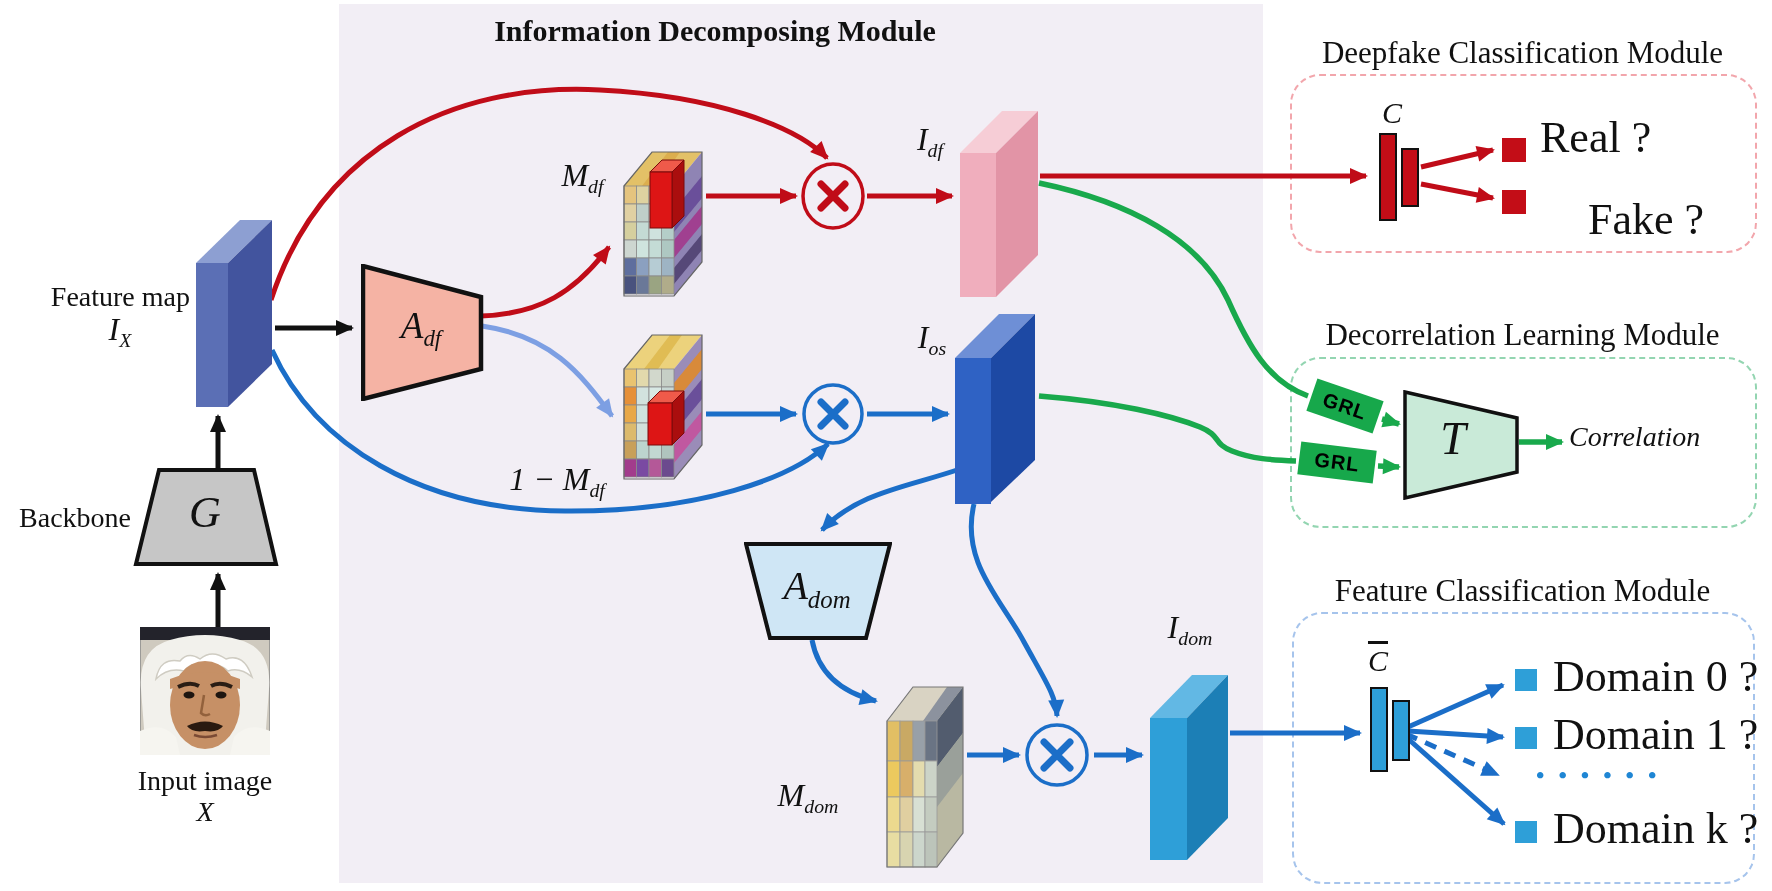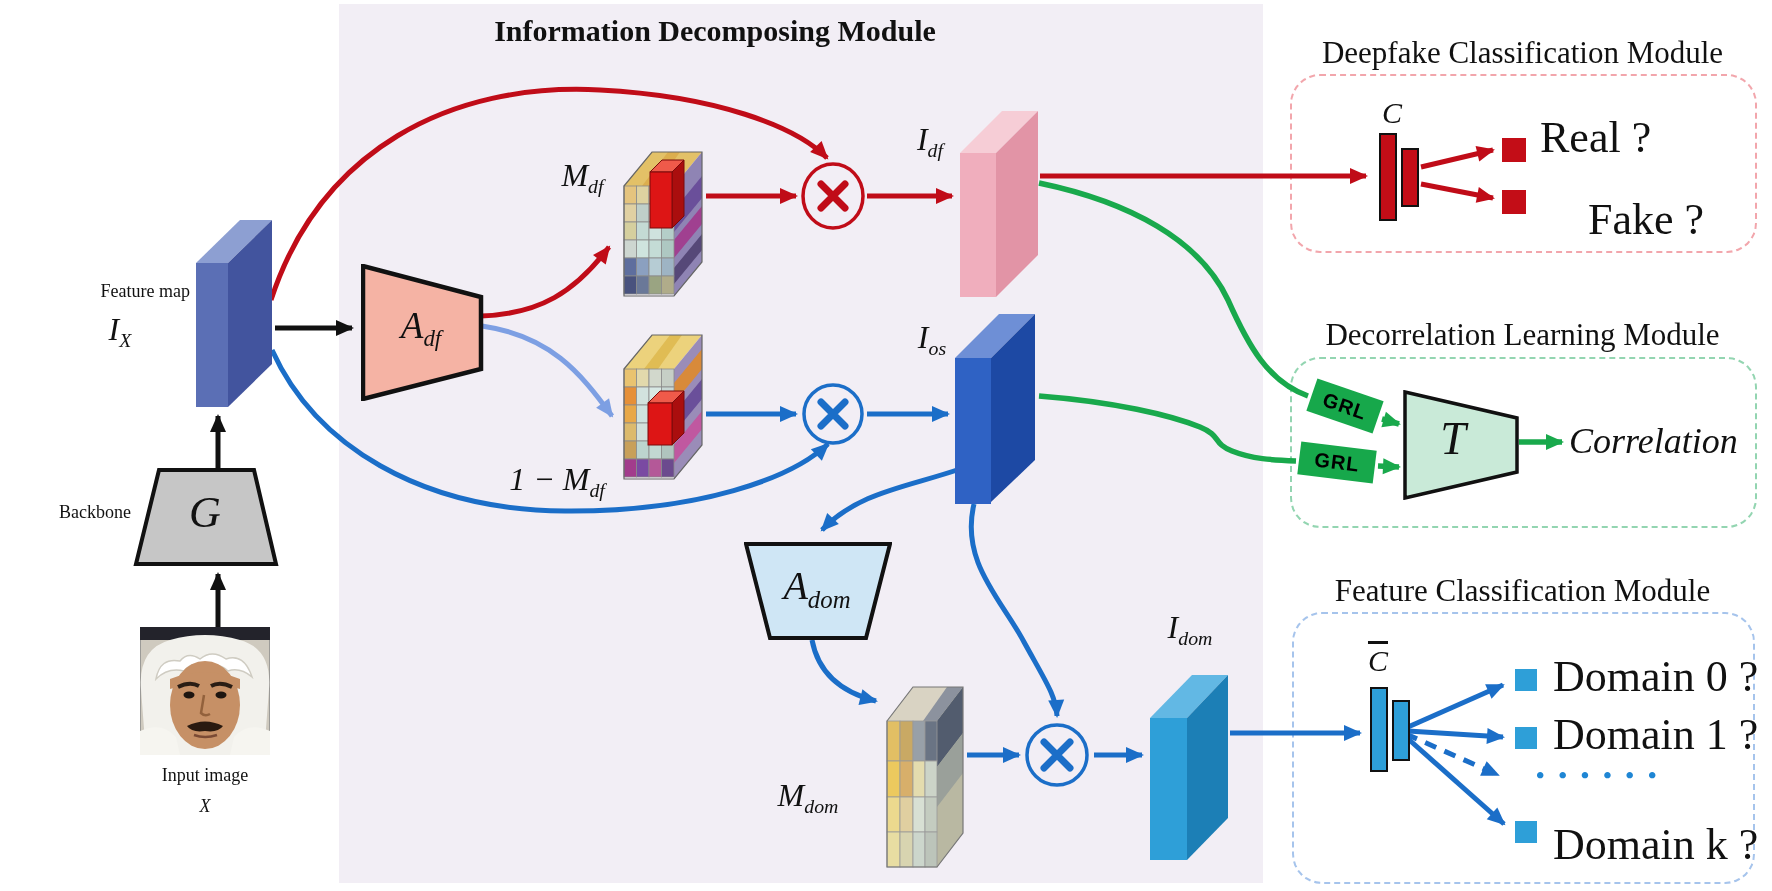--- a/index.html
+++ b/index.html
@@ -5,21 +5,21 @@
   html,body{margin:0;padding:0;background:#ffffff;}
   body{width:1772px;height:891px;position:relative;overflow:hidden;
        font-family:"Liberation Serif","DejaVu Serif",serif;color:#111;}
   .panel{position:absolute;left:339px;top:4px;width:924px;height:879px;background:#f2eef5;z-index:1;}
   .modbox{position:absolute;border-radius:30px;z-index:2;background:transparent;}
   .box-deepfake{left:1290px;top:74px;width:463px;height:175px;border:2.5px dashed #f2a6ac;}
   .box-decorr {left:1290px;top:357px;width:463px;height:167px;border:2.5px dashed #93d5b1;}
   .box-domain {left:1292px;top:612px;width:459px;height:268px;border:2.5px dashed #a6c4ec;}
   svg.overlay{position:absolute;left:0;top:0;z-index:3;}
   .shape{position:absolute;z-index:4;}
-  .lbl{position:absolute;z-index:5;font-size:18px;line-height:1.1;}
+  .lbl{position:absolute;z-index:5;font-size:28px;line-height:1.1;}
   .math{font-style:italic;}
   .math sub{font-size:0.62em;font-style:italic;text-align:right;}
   .ctr{text-align:center;}
   .rt{text-align:right;}
   .big-title{font-weight:bold;font-size:30px;}
   .mod-title{font-size:31px;}
   .sym-lbl{font-size:32px;}
   .bar{position:absolute;z-index:5;border:2px solid #111;}
   .bar-red{background:#c30d17;}
   .bar-blue{background:#2e9fd8;}
@@ -339,22 +339,22 @@
   <div class="lbl ctr math sym-lbl" style="left:738px;top:778px;width:140px;"><span>M</span><sub>dom</sub></div>
   <div class="lbl ctr math sym-lbl" style="left:1145px;top:610px;width:90px;"><span>I</span><sub>dom</sub></div>
 
   <div class="lbl mod-title ctr" style="left:1290px;top:36px;width:465px;">Deepfake Classification Module</div>
   <div class="lbl ctr math" style="left:1372px;top:96px;width:40px;font-size:30px;">C</div>
   <div class="lbl out-lbl" style="left:1540px;top:114px;">Real ?</div>
   <div class="lbl out-lbl" style="left:1540px;top:196px;margin-left:48px;">Fake ?</div>
 
   <div class="lbl mod-title ctr" style="left:1290px;top:318px;width:465px;">Decorrelation Learning Module</div>
   <div class="lbl ctr math" style="left:1408px;top:414px;width:90px;font-size:46px;">T</div>
-  <div class="lbl math" style="left:1569px;top:422px;font-size:36px;">Correlation</div>
+  <div class="lbl math" style="left:1569px;top:422px;font-size:28px;">Correlation</div>
 
   <div class="lbl mod-title ctr" style="left:1292px;top:574px;width:461px;">Feature Classification Module</div>
   <div class="lbl ctr math overline-c" style="left:1356px;top:644px;width:44px;font-size:30px;">C</div>
   <div class="lbl out-lbl" style="left:1553px;top:653px;">Domain 0 ?</div>
   <div class="lbl out-lbl" style="left:1553px;top:711px;">Domain 1 ?</div>
   <div class="lbl dots" style="left:1536px;top:762px;">• • • • • •</div>
-  <div class="lbl out-lbl" style="left:1553px;top:805px;margin-top:16px;">Domain k ?</div>
+  <div class="lbl out-lbl" style="left:1553px;top:805px;">Domain k ?</div>
 
 </div>
 
 </body></html>

